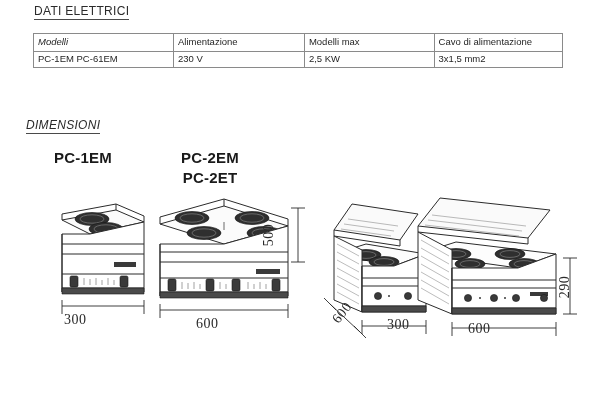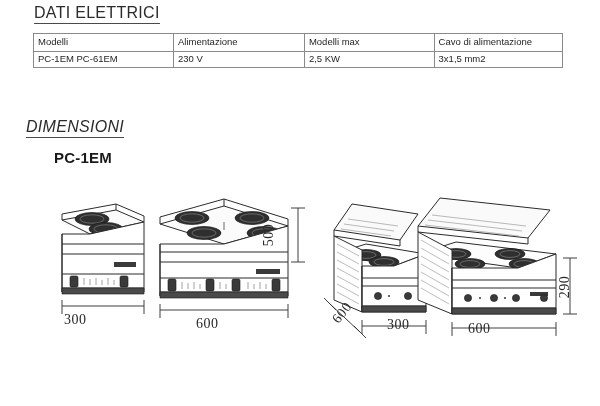--- a/index.html
+++ b/index.html
@@ -13,21 +13,21 @@
     position: relative;
     overflow: hidden;
     font-family: "Liberation Sans", sans-serif;
     color: #1a1a1a;
     -webkit-font-smoothing: antialiased;
   }
 
   
   .section-heading {
     position: absolute;
-    font-size: 16px;
+    font-size: 12px;
     letter-spacing: .3px;
     color: #2b2b2b;
     border-bottom: 1px solid #4a4a4a;
     padding-bottom: 1px;
     white-space: nowrap;
   }
   #heading-electrical { left: 34px; top: 4px; }
   #heading-dimensions { left: 26px; top: 118px; font-style: italic; }
 
   
@@ -44,21 +44,21 @@
     border: 1px solid #8a8a8a;
     padding: 1px 4px;
     text-align: left;
     font-weight: normal;
     line-height: 1.35;
     height: 12px;
     vertical-align: middle;
     white-space: nowrap;
   }
   #spec-table thead td { padding-top: 2px; padding-bottom: 2px; }
-  .col-model { width: 140px; }
+  .col-model { width: 140px; font-style: italic; }
   .col-supply { width: 133px; }
   .col-power  { width: 133px; }
   .col-cable  { width: 124px; }
 
   
   #drawings { position: absolute; left: 0; top: 136px; width: 600px; height: 270px; }
 
   .model-label {
     position: absolute;
     font-size: 15px;
@@ -108,20 +108,24 @@
 </table>
 
 <div class="section-heading" id="heading-dimensions">DIMENSIONI</div>
 
 <div id="drawings">
 
   <div class="model-label" style="left:48px; top:12px; width:70px;">
     <span>PC-1EM</span>
   </div>
 
+  <div class="model-label" style="left:170px; top:12px; width:80px;">
+    <span>PC-2EM</span>
+    <span>PC-2ET</span>
+  </div>
 
 
 
   <svg class="drawing" style="left:44px; top:56px;" width="120" height="140" viewBox="0 0 120 140">
     <g fill="none" stroke="#2b2b2b" stroke-width="1" stroke-linejoin="round">
 
       <polygon points="18,28 72,18 100,30 46,42" fill="#fbfbfb"></polygon>
 
       <polyline points="18,28 18,22 72,12 72,18"></polyline>
       <polyline points="72,12 100,24 100,30"></polyline>

